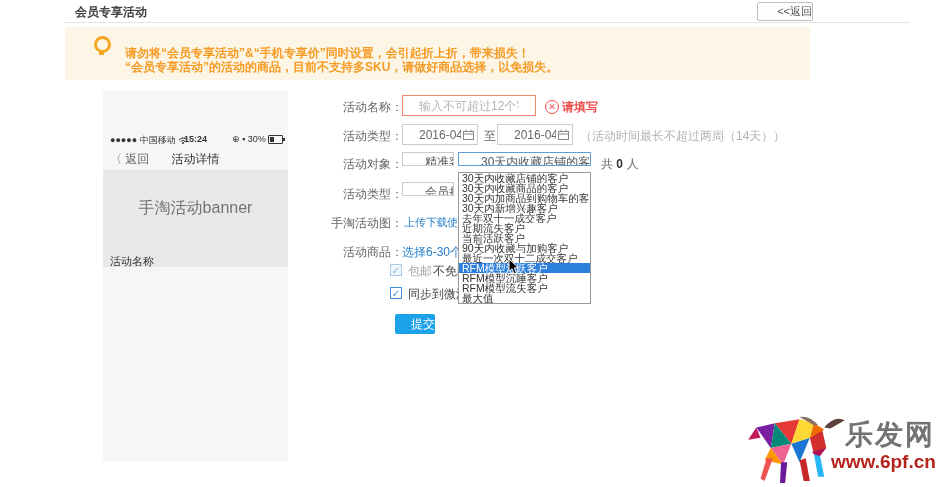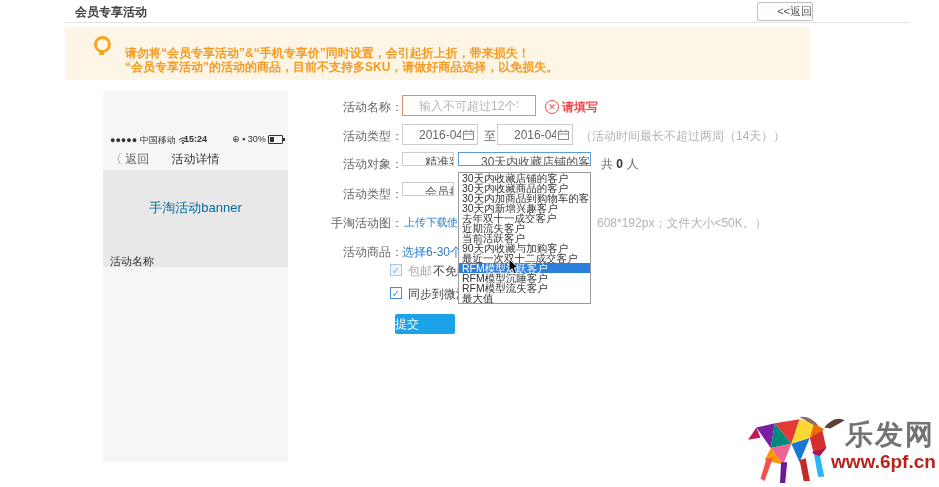--- a/index.html
+++ b/index.html
@@ -17,21 +17,21 @@
   .bulb-tail{left:99px;top:52px;width:5px;height:3px;background:#f5a623;}
   .nline{left:125px;font-size:12px;font-weight:bold;color:#f59a23;white-space:nowrap;}
   .nline .nlink{color:#e8650f;cursor:pointer;}
   
   .phone{left:103px;top:91px;width:185px;height:371px;background:#f6f6f6;}
   .pstat{top:134px;font-size:9px;color:#333;white-space:nowrap;}
   .ptime{left:103px;top:134px;width:185px;text-align:center;font-size:9px;font-weight:bold;color:#333;}
   .pback{left:110px;top:151px;font-size:12px;color:#666;}
   .ptitle{left:103px;top:151px;width:185px;text-align:center;font-size:12px;color:#333;}
   .pbanner{left:103px;top:170px;width:185px;height:97px;background:#e8e8e8;
-           line-height:75px;text-align:center;font-size:13px;color:#0369a1;}
+           line-height:75px;text-align:center;font-size:16px;color:#737373;}
   .pname{left:110px;top:254px;font-size:11px;color:#333;}
   .batt{display:inline-block;width:13px;height:7px;border:1px solid #333;border-radius:1px;position:relative;vertical-align:middle;}
   .batt i{position:absolute;left:1px;top:1px;width:4px;height:5px;background:#333;}
   .batt:after{content:"";position:absolute;right:-3px;top:2px;width:2px;height:3px;background:#333;}
   
   .flabel{left:325px;width:78px;text-align:right;font-size:12px;color:#666;white-space:nowrap;}
   .inp{position:absolute;box-sizing:border-box;border:1px solid #ccc;background:#fff;
        font-size:12px;color:#666;padding:0 16px;font-family:"Liberation Sans","DejaVu Sans",sans-serif;}
   .inp::placeholder{color:#b5b5b5;}
   .err-ico{left:545px;top:100px;width:12px;height:12px;border:1px solid #f04b4b;border-radius:50%;
@@ -42,22 +42,22 @@
        padding:0 16px 0 22px;line-height:18px;height:14px;cursor:pointer;white-space:nowrap;overflow:hidden;}
   .sel .arr{position:absolute;right:4px;top:6px;font-size:7px;color:#555;}
   .sel.focus{border-color:#5e9ed6;}
   .link{color:#2b80c9;cursor:pointer;font-size:12px;white-space:nowrap;}
   .cnt{font-size:12px;color:#666;white-space:nowrap;}
   .cnt b{color:#333;font-weight:bold;}
   .cb{position:absolute;width:12px;height:12px;box-sizing:border-box;border:1px solid #3f8fdc;background:#fff;
       font-size:10px;line-height:11px;text-align:center;color:#3f8fdc;cursor:pointer;}
   .cb.dis{border-color:#a9c9e4;background:#eef5fb;color:#8ab4d8;}
   .cbl{font-size:12px;white-space:nowrap;}
-  .submit{left:395px;top:314px;width:60px;height:20px;background:#1ba2e8;color:#fff;font-size:12px;
-          line-height:20px;text-align:left;border-radius:2px;cursor:pointer;}
+  .submit{left:395px;top:314px;width:40px;height:20px;background:#1ba2e8;color:#fff;font-size:12px;
+          line-height:20px;text-align:right;border-radius:2px;cursor:pointer;}
   
   .dd{left:458px;top:172px;width:133px;height:132px;background:#fff;border:1px solid #999;
       box-sizing:border-box;z-index:10;}
   .opt{height:10px;line-height:10px;font-size:10.5px;color:#333;padding:0 3px;white-space:nowrap;overflow:hidden;cursor:pointer;}
   .opt.hl{background:#2c7fdc;color:#fff;}
   .cursor{left:508px;top:258px;z-index:30;}
   
   .wm-name{left:845px;top:416px;font-size:28px;font-weight:bold;color:#737373;letter-spacing:2px;white-space:nowrap;}
   .wm-url{left:831px;top:451px;font-size:19px;font-weight:bold;color:#b5241c;white-space:nowrap;}
 </style>
@@ -138,21 +138,20 @@
 
   <div class="abs flabel" style="top:186px;">活动类型：</div>
   <div class="sel abs" style="left:402px;top:182px;width:52px;">
     <span>会员折扣</span>
     <span class="arr">▼</span>
   </div>
 
   <div class="abs flabel" style="top:215px;">手淘活动图：</div>
   <div class="abs link" style="left:404px;top:215px;font-size:11px;">上传</div>
   <div class="abs link" style="left:426px;top:215px;font-size:11px;letter-spacing:-0.5px;">下载使用首</div>
-  <div class="abs note" style="left:597px;top:215px;">608*192px；文件大小&lt;50K。）</div>
 
   <div class="abs flabel" style="top:244px;">活动商品：</div>
   <div class="abs link" style="left:402px;top:244px;">选择6-30个</div>
 
   <div class="cb dis abs" style="left:390px;top:264px;">✓</div>
   <div class="abs cbl" style="left:408px;top:263px;color:#a9a9a9;">包邮</div>
   <div class="abs cbl" style="left:433px;top:263px;color:#444;">不免邮</div>
 
   <div class="cb abs" style="left:390px;top:287px;">✓</div>
   <div class="abs cbl" style="left:408px;top:286px;color:#444;">同步到微淘广</div>

